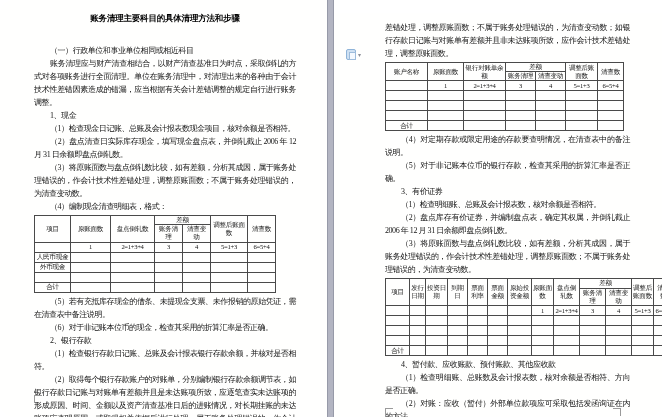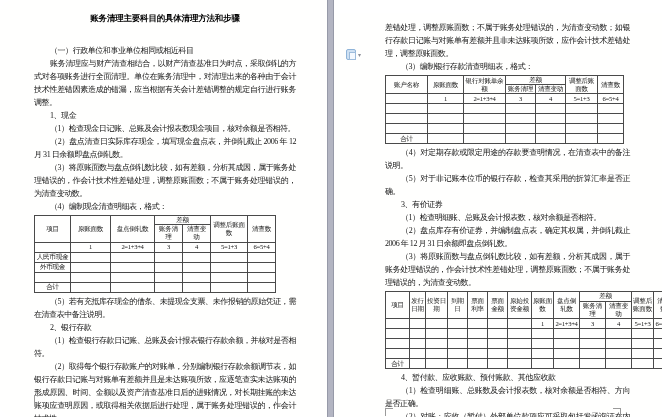--- a/index.html
+++ b/index.html
@@ -111,38 +111,38 @@
             <td></td>
         <td></td>
             <td></td>
         <td></td>
             <td></td>
       </tr>
     </tbody>
       </table>
 
     <p class="body indent">（5）若有充抵库存现金的借条、未提现金支票、未作报销的原始凭证，需在清查表中备注说明。</p>
+    <p class="body indent">（6）对于非记账本位币的现金，检查其采用的折算汇率是否正确。</p>
     <p class="body indent">2、银行存款</p>
     <p class="body indent">（1）检查银行存款日记账、总账及会计报表银行存款余额，并核对是否相符。</p>
     <p class="body indent">（2）取得每个银行存款账户的对账单，分别编制银行存款余额调节表，如银行存款日记账与对账单有差额并且是未达账项所致，应逐笔查实未达账项的形成原因、时间、金额以及资产清查基准日后的进账情况，对长期挂账的未达账项应查明原因，或取得相关依据后进行处理，属于账务处理错误的，作会计技术性</p>
 
     <div class="corner cl p1-cl"></div>
     <div class="corner cr p1-cr"></div>
   </section>
 
   <div class="divider"></div>
 
   <section class="page page-right">
     <span class="paste-tag">
       <span class="paste-icon"></span>
       <span class="paste-caret">▾</span>
     </span>
 
     <p class="body">差错处理，调整原账面数；不属于账务处理错误的，为清查变动数；如银行存款日记账与对账单有差额并且非未达账项所致，应作会计技术差错处理，调整原账面数。</p>
-    <p class="body indent">（3）编制银行存款清查明细表，格式：</p>
 
     <table class="doc t-bank">
       <colgroup>
         <col style="width:42px">
           <col style="width:36px">
           <col style="width:42px">
         <col style="width:30px">
           <col style="width:30px">
           <col style="width:32px">
           <col style="width:26px">

